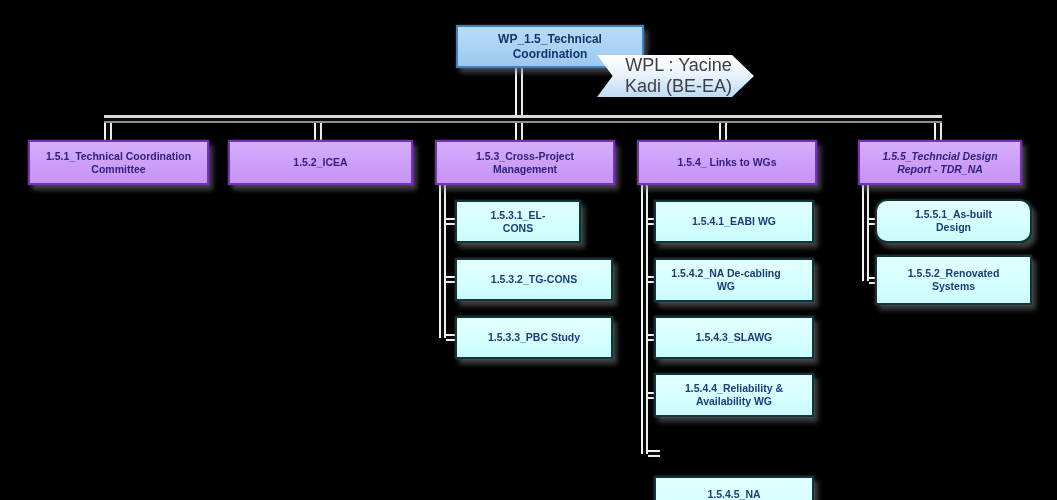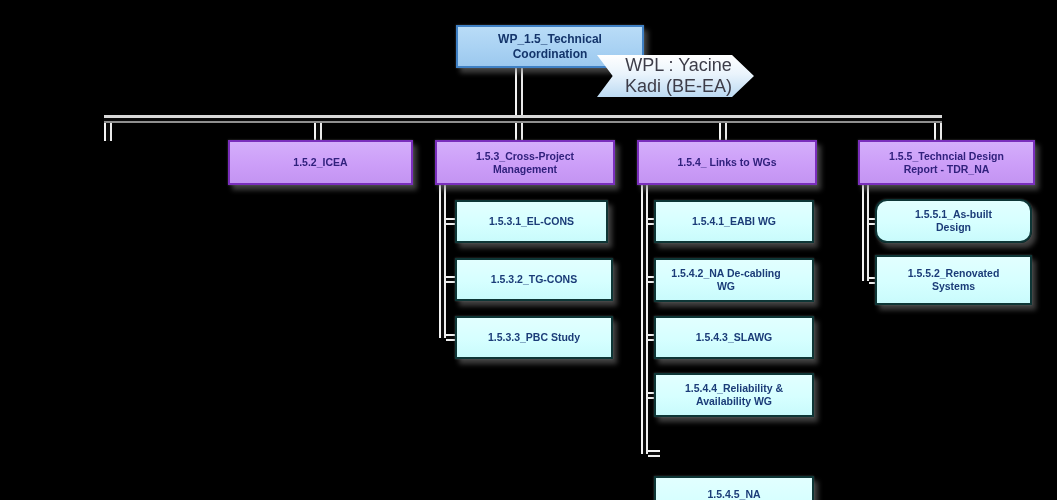--- a/index.html
+++ b/index.html
@@ -115,34 +115,37 @@
   <div class="conn conn-stub" style="left:869px; top:277px; width:12px;"></div>
 
   <div class="node node-root" style="left:440px; top:25px; width:188px; height:43px;margin-left:16px;">
     <span>WP_1.5_Technical Coordination</span>
   </div>
 
   <div class="banner">
     <span>WPL : Yacine Kadi (BE-EA)</span>
   </div>
 
+  <div class="node node-branch" style="left:28px; top:140px; width:181px; height:45px;">
+    <span>1.5.1_Technical Coordination Committee</span>
+  </div>
   <div class="node node-branch" style="left:228px; top:140px; width:185px; height:45px;">
     <span>1.5.2_ICEA</span>
   </div>
   <div class="node node-branch" style="left:435px; top:140px; width:180px; height:45px;">
     <span>1.5.3_Cross-Project Management</span>
   </div>
   <div class="node node-branch" style="left:637px; top:140px; width:180px; height:45px;">
     <span>1.5.4_ Links to WGs</span>
   </div>
-  <div class="node node-branch" style="left:858px; top:140px; width:177px; height:45px;">
+  <div class="node node-branch" style="left:858px; top:140px; width:164px; height:45px;font-style:italic;">
     <span>1.5.5_Techncial Design Report - TDR_NA</span>
   </div>
 
-  <div class="node node-leaf" style="left:455px; top:200px; width:153px; height:43px;">
+  <div class="node node-leaf" style="left:455px; top:200px; width:126px; height:43px;">
     <span>1.5.3.1_EL-CONS</span>
   </div>
   <div class="node node-leaf" style="left:455px; top:258px; width:158px; height:43px;">
     <span>1.5.3.2_TG-CONS</span>
   </div>
   <div class="node node-leaf" style="left:455px; top:316px; width:158px; height:43px;">
     <span>1.5.3.3_PBC Study</span>
   </div>
 
   <div class="node node-leaf" style="left:654px; top:200px; width:160px; height:43px;">

